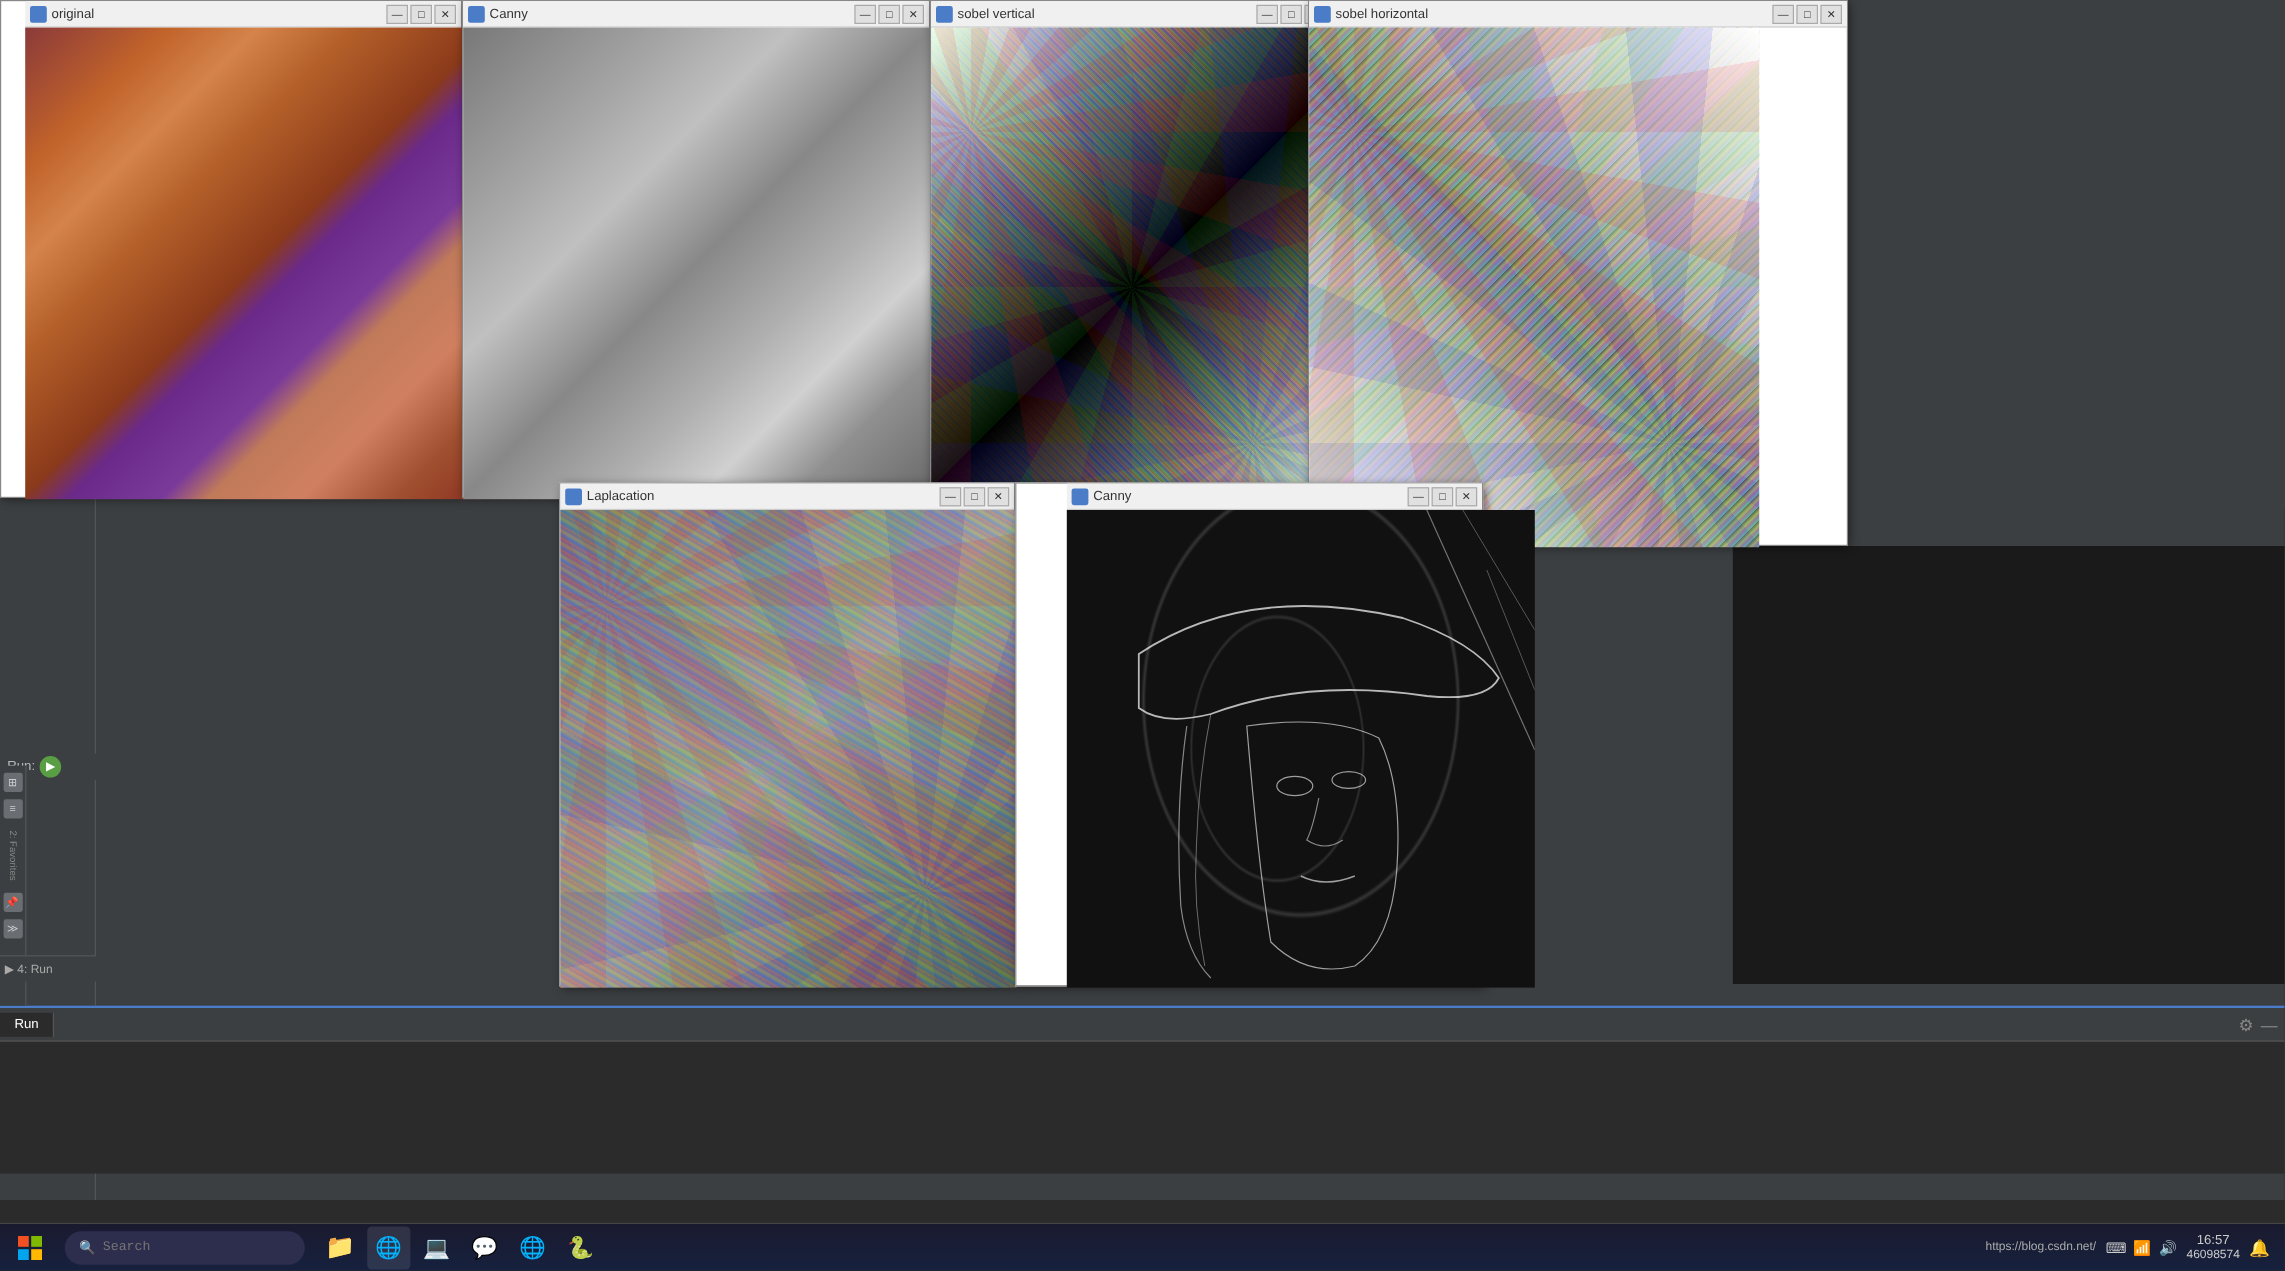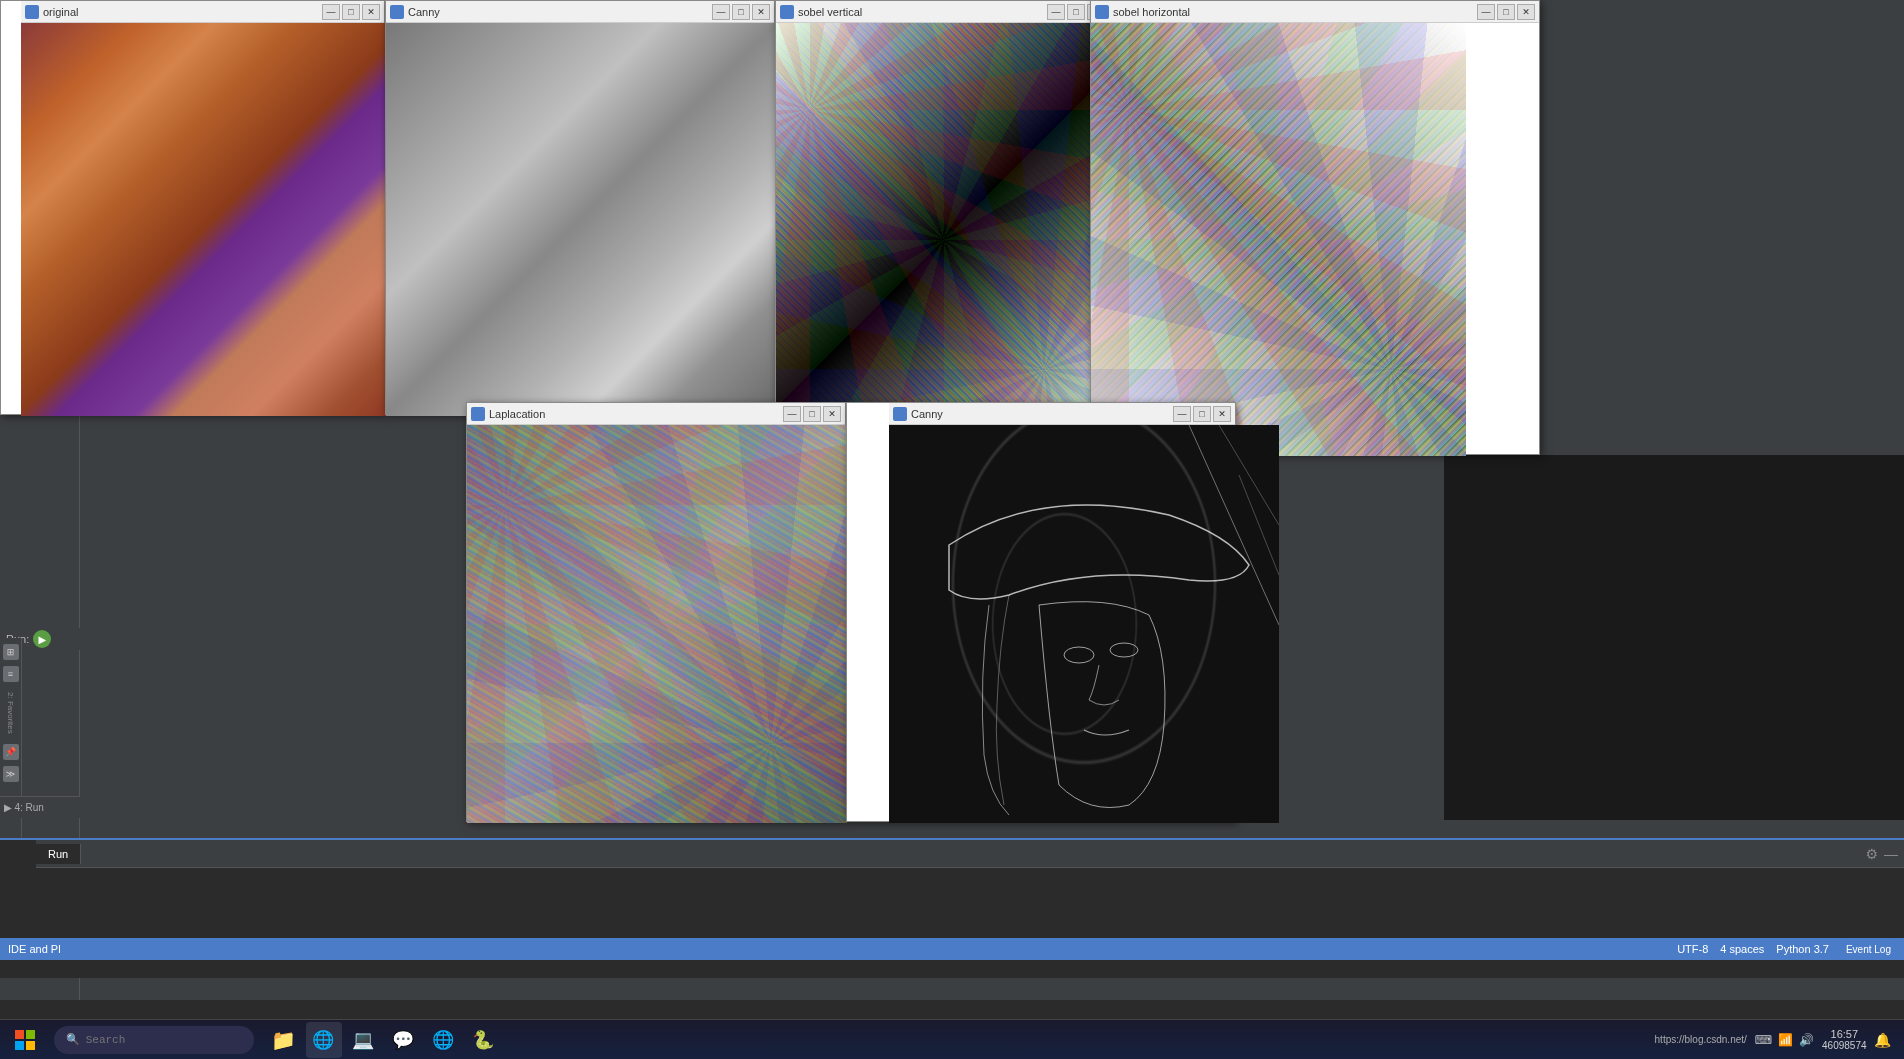--- a/index.html
+++ b/index.html
@@ -266,21 +266,20 @@
     }
 
     .ide-run-panel {
       position: absolute;
       bottom: 22px; left: 0;
       width: 1904px;
       height: 140px;
       background: #2b2b2b;
       border-top: 2px solid #4a7cc7;
       z-index: 10;
-      padding-left: 36px;
     }
 
     .ide-run-tabs {
       display: flex;
       align-items: center;
       background: #3c3f41;
       border-bottom: 1px solid #555;
       height: 28px;
     }
 
@@ -528,31 +527,20 @@
       </div>
       <div style="margin-left:auto; display:flex; align-items:center; padding:0 6px; gap:6px;">
         <span style="font-size:14px; color:#888; cursor:pointer;">⚙</span>
         <span style="font-size:14px; color:#888; cursor:pointer;">—</span>
       </div>
     </div>
     <div class="ide-run-content">
     </div>
   </div>
 
-  <div class="status-bar">
-    <div class="status-left">
-      <span>IDE and Pl</span>
-    </div>
-    <div class="status-right">
-      <span>UTF-8</span>
-      <span>4 spaces</span>
-      <span>Python 3.7</span>
-      <span class="event-log-badge">Event Log</span>
-    </div>
-  </div>
 
   <div style="position:absolute; right:0; top:455px; width:460px; height:365px; background:#1a1a1a; z-index:2;">
   </div>
 
 </div>
 
 <div class="taskbar">
   <div class="taskbar-start">
     <div class="taskbar-start-icon">
       <span></span>

